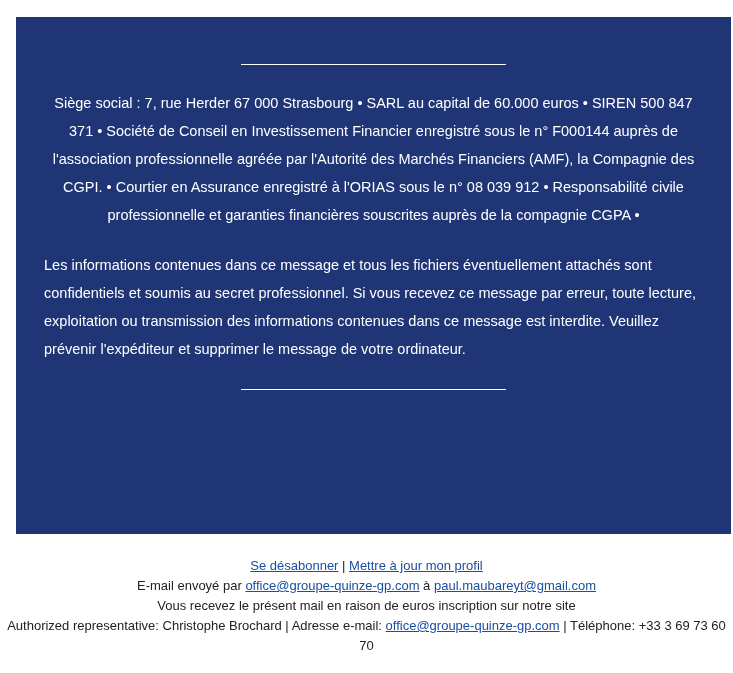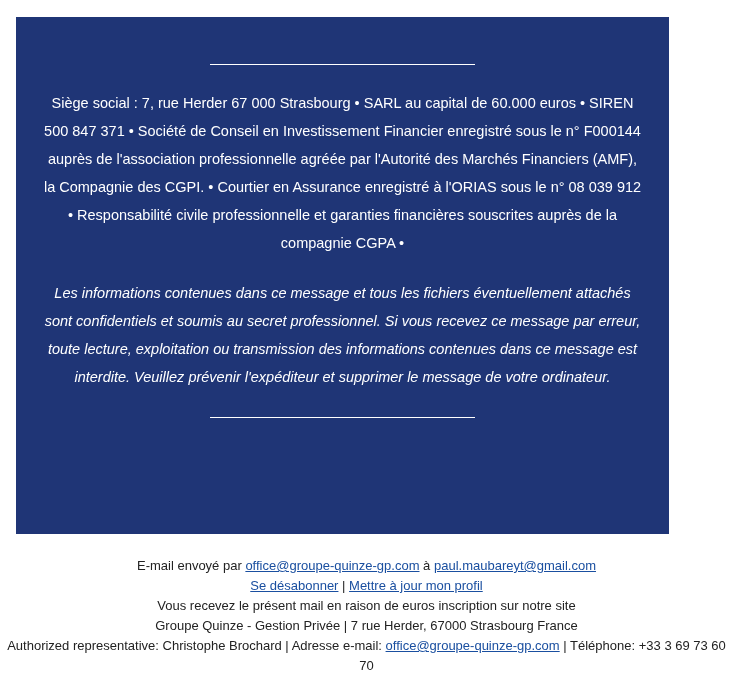--- a/index.html
+++ b/index.html
@@ -16,21 +16,21 @@
   .page {
     width: 733px;
     height: 673px;
     position: relative;
     background: #ffffff;
   }
   .banner {
     position: absolute;
     left: 16px;
     top: 17px;
-    width: 653px;
+    width: 715px;
     height: 517px;
     background: #1f3576;
     color: #ffffff;
     box-sizing: border-box;
     padding: 0;
   }
   .rule {
     width: 265px;
     height: 0;
     border-top: 1px solid #ffffff;
@@ -46,22 +46,20 @@
     margin: 24px 26px 0 26px;
     font-size: 14.5px;
     line-height: 28px;
     text-align: center;
     font-weight: 400;
   }
   .conf {
     margin: 22px 28px 0 28px;
     font-size: 14.5px;
     line-height: 28px;
-    text-align: center;
-    font-style: italic;
   }
   .conf.second {
     margin-top: 20px;
   }
   .footer {
     position: absolute;
     left: 0;
     top: 556px;
     width: 733px;
     text-align: center;
@@ -95,26 +93,25 @@
 
     <div class="legal">Siège social : 7, rue Herder 67 000 Strasbourg • SARL au capital de 60.000 euros • SIREN 500 847 371 • Société de Conseil en Investissement Financier enregistré sous le n° F000144 auprès de l'association professionnelle agréée par l'Autorité des Marchés Financiers (AMF), la Compagnie des CGPI. • Courtier en Assurance enregistré à l'ORIAS sous le n° 08 039 912 • Responsabilité civile professionnelle et garanties financières souscrites auprès de la compagnie CGPA •</div>
 
     <div class="conf">Les informations contenues dans ce message et tous les fichiers éventuellement attachés sont confidentiels et soumis au secret professionnel. Si vous recevez ce message par erreur, toute lecture, exploitation ou transmission des informations contenues dans ce message est interdite. Veuillez prévenir l'expéditeur et supprimer le message de votre ordinateur.</div>
 
 
     <div class="rule rule-bottom"></div>
   </div>
 
   <div class="footer">
+    <p class="line links">
+      <a href="#">Se désabonner</a><span class="sep"> | </span><a href="#">Mettre à jour mon profil</a>
+    </p>
     <p class="line">
       <span>E-mail envoyé par </span><a href="#">office@groupe-quinze-gp.com</a><span> à </span><a href="#">paul.maubareyt@gmail.com</a>
     </p>
-    <p class="line links">
-      <a href="#">Se désabonner</a><span class="sep"> | </span><a href="#">Mettre à jour mon profil</a>
-    </p>
     <p class="line">Vous recevez le présent mail en raison de euros inscription sur notre site</p>
-    <p class="line">Groupe Quinze - Gestion Privée | 7 rue Herder, 67000 Strasbourg France</p>
     <p class="line">
       <span>Authorized representative: Christophe Brochard | Adresse e-mail: </span><a href="#">office@groupe-quinze-gp.com</a><span> | Téléphone: +33 3 69 73 60 70</span>
     </p>
   </div>
 
 </div>
 
 </body></html>

